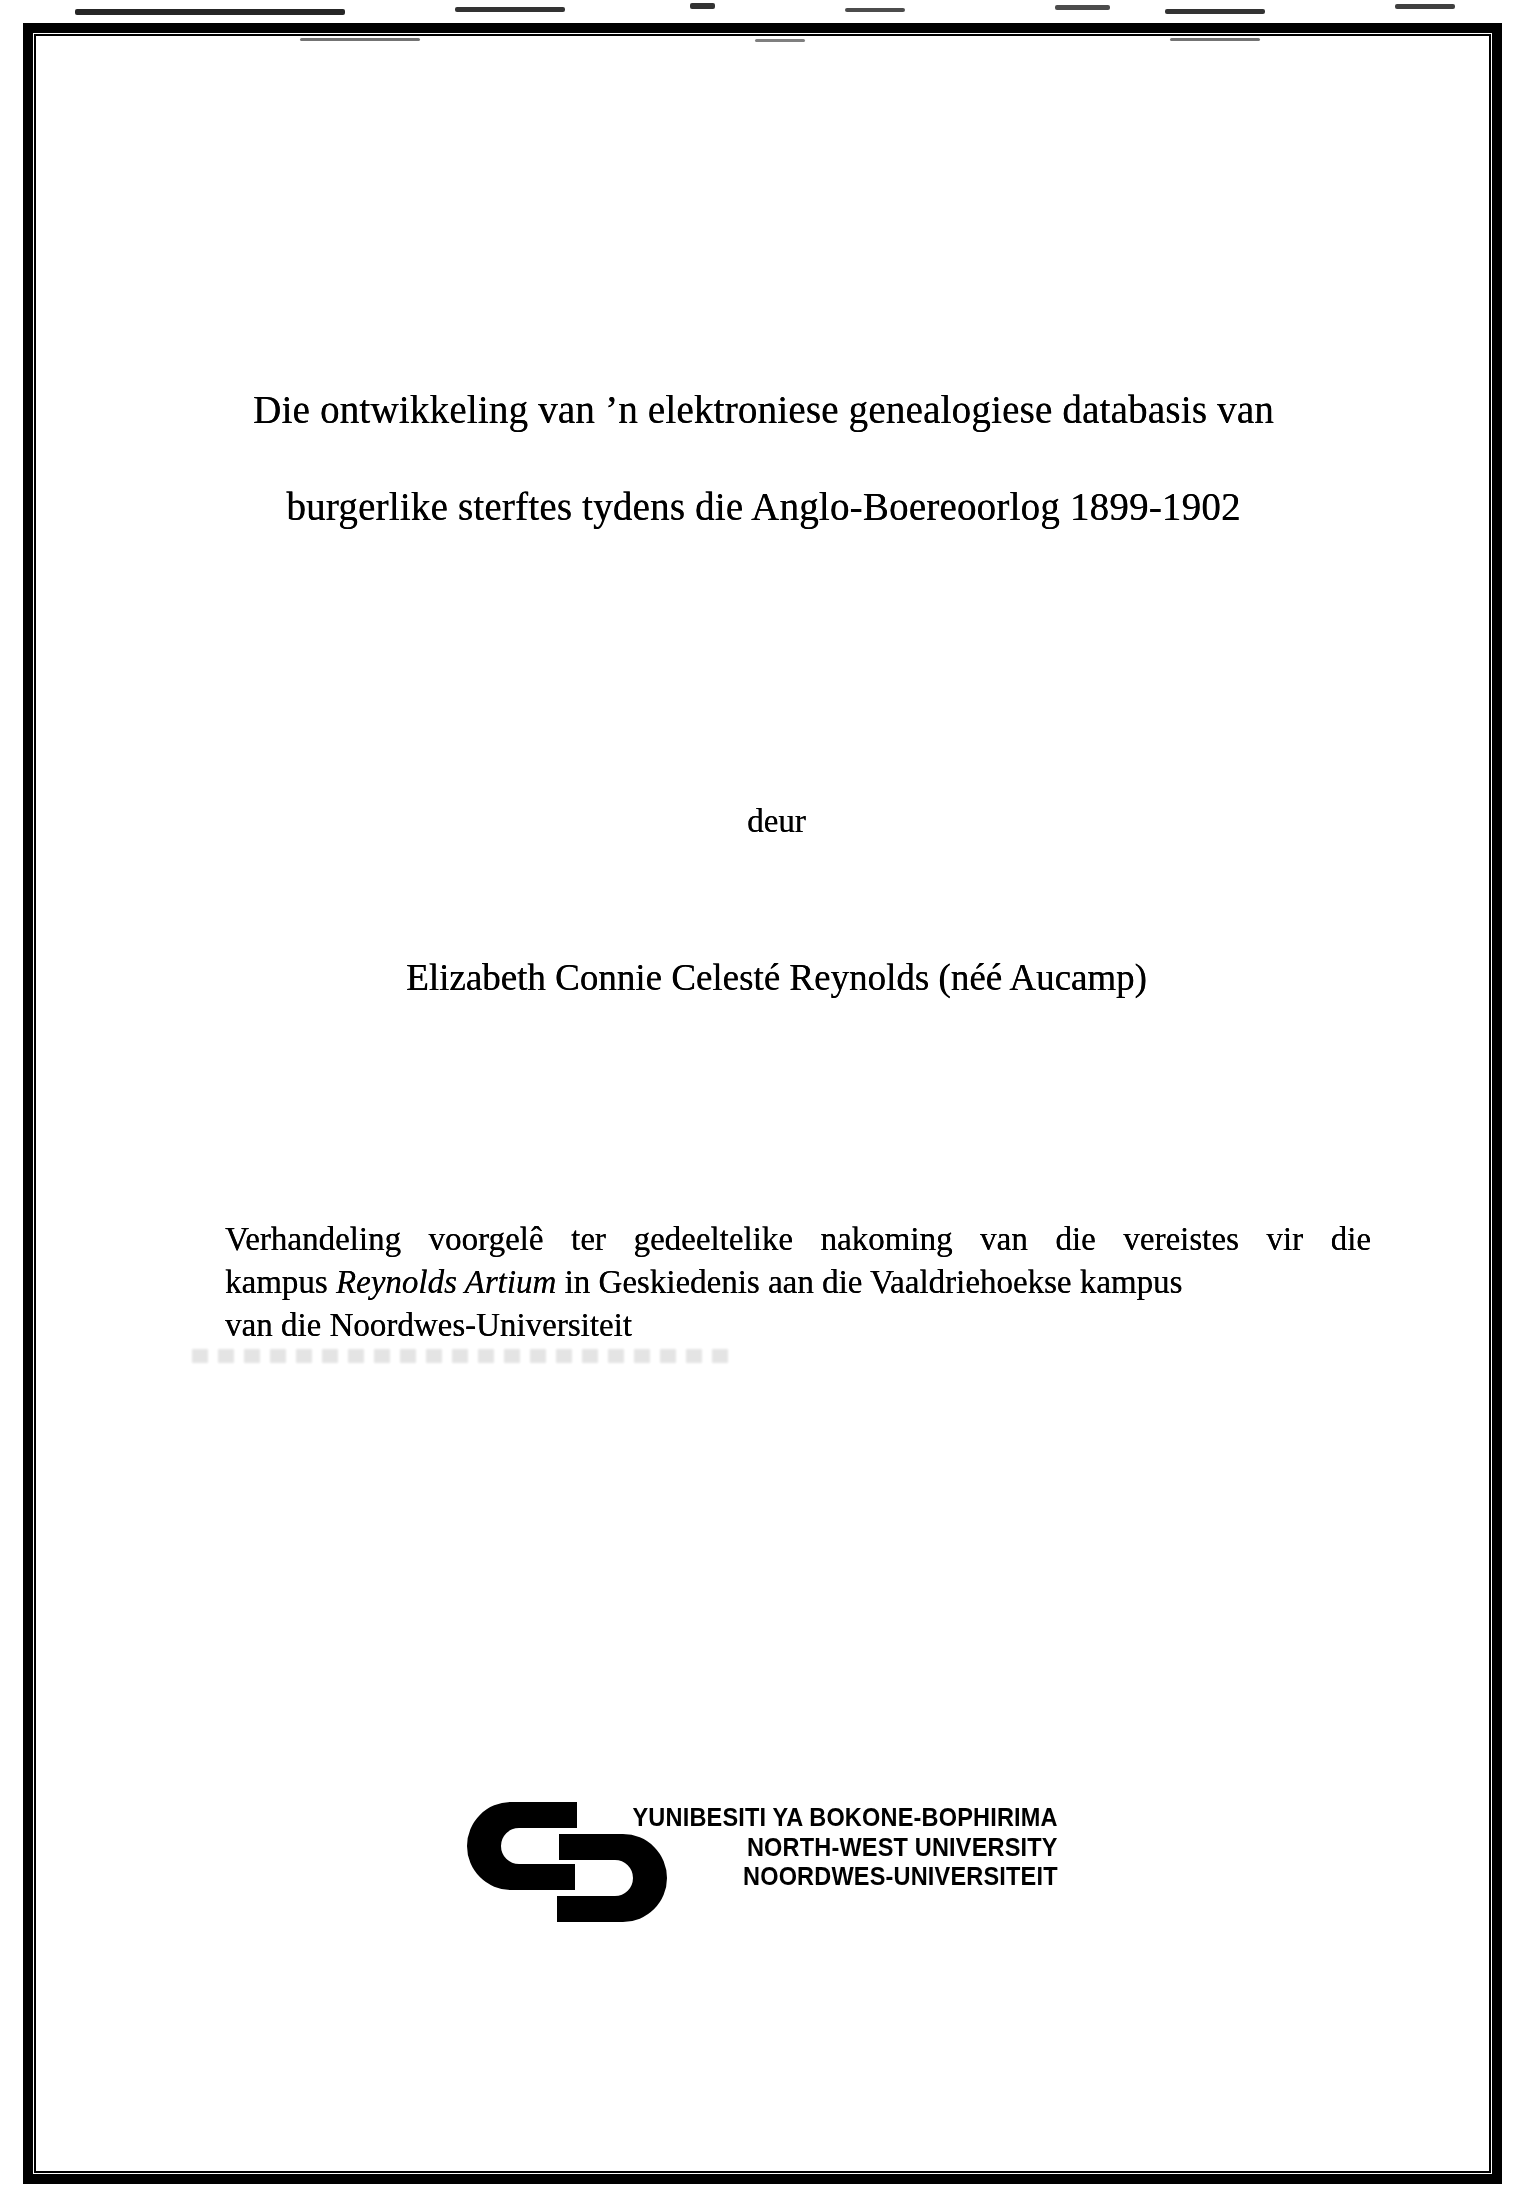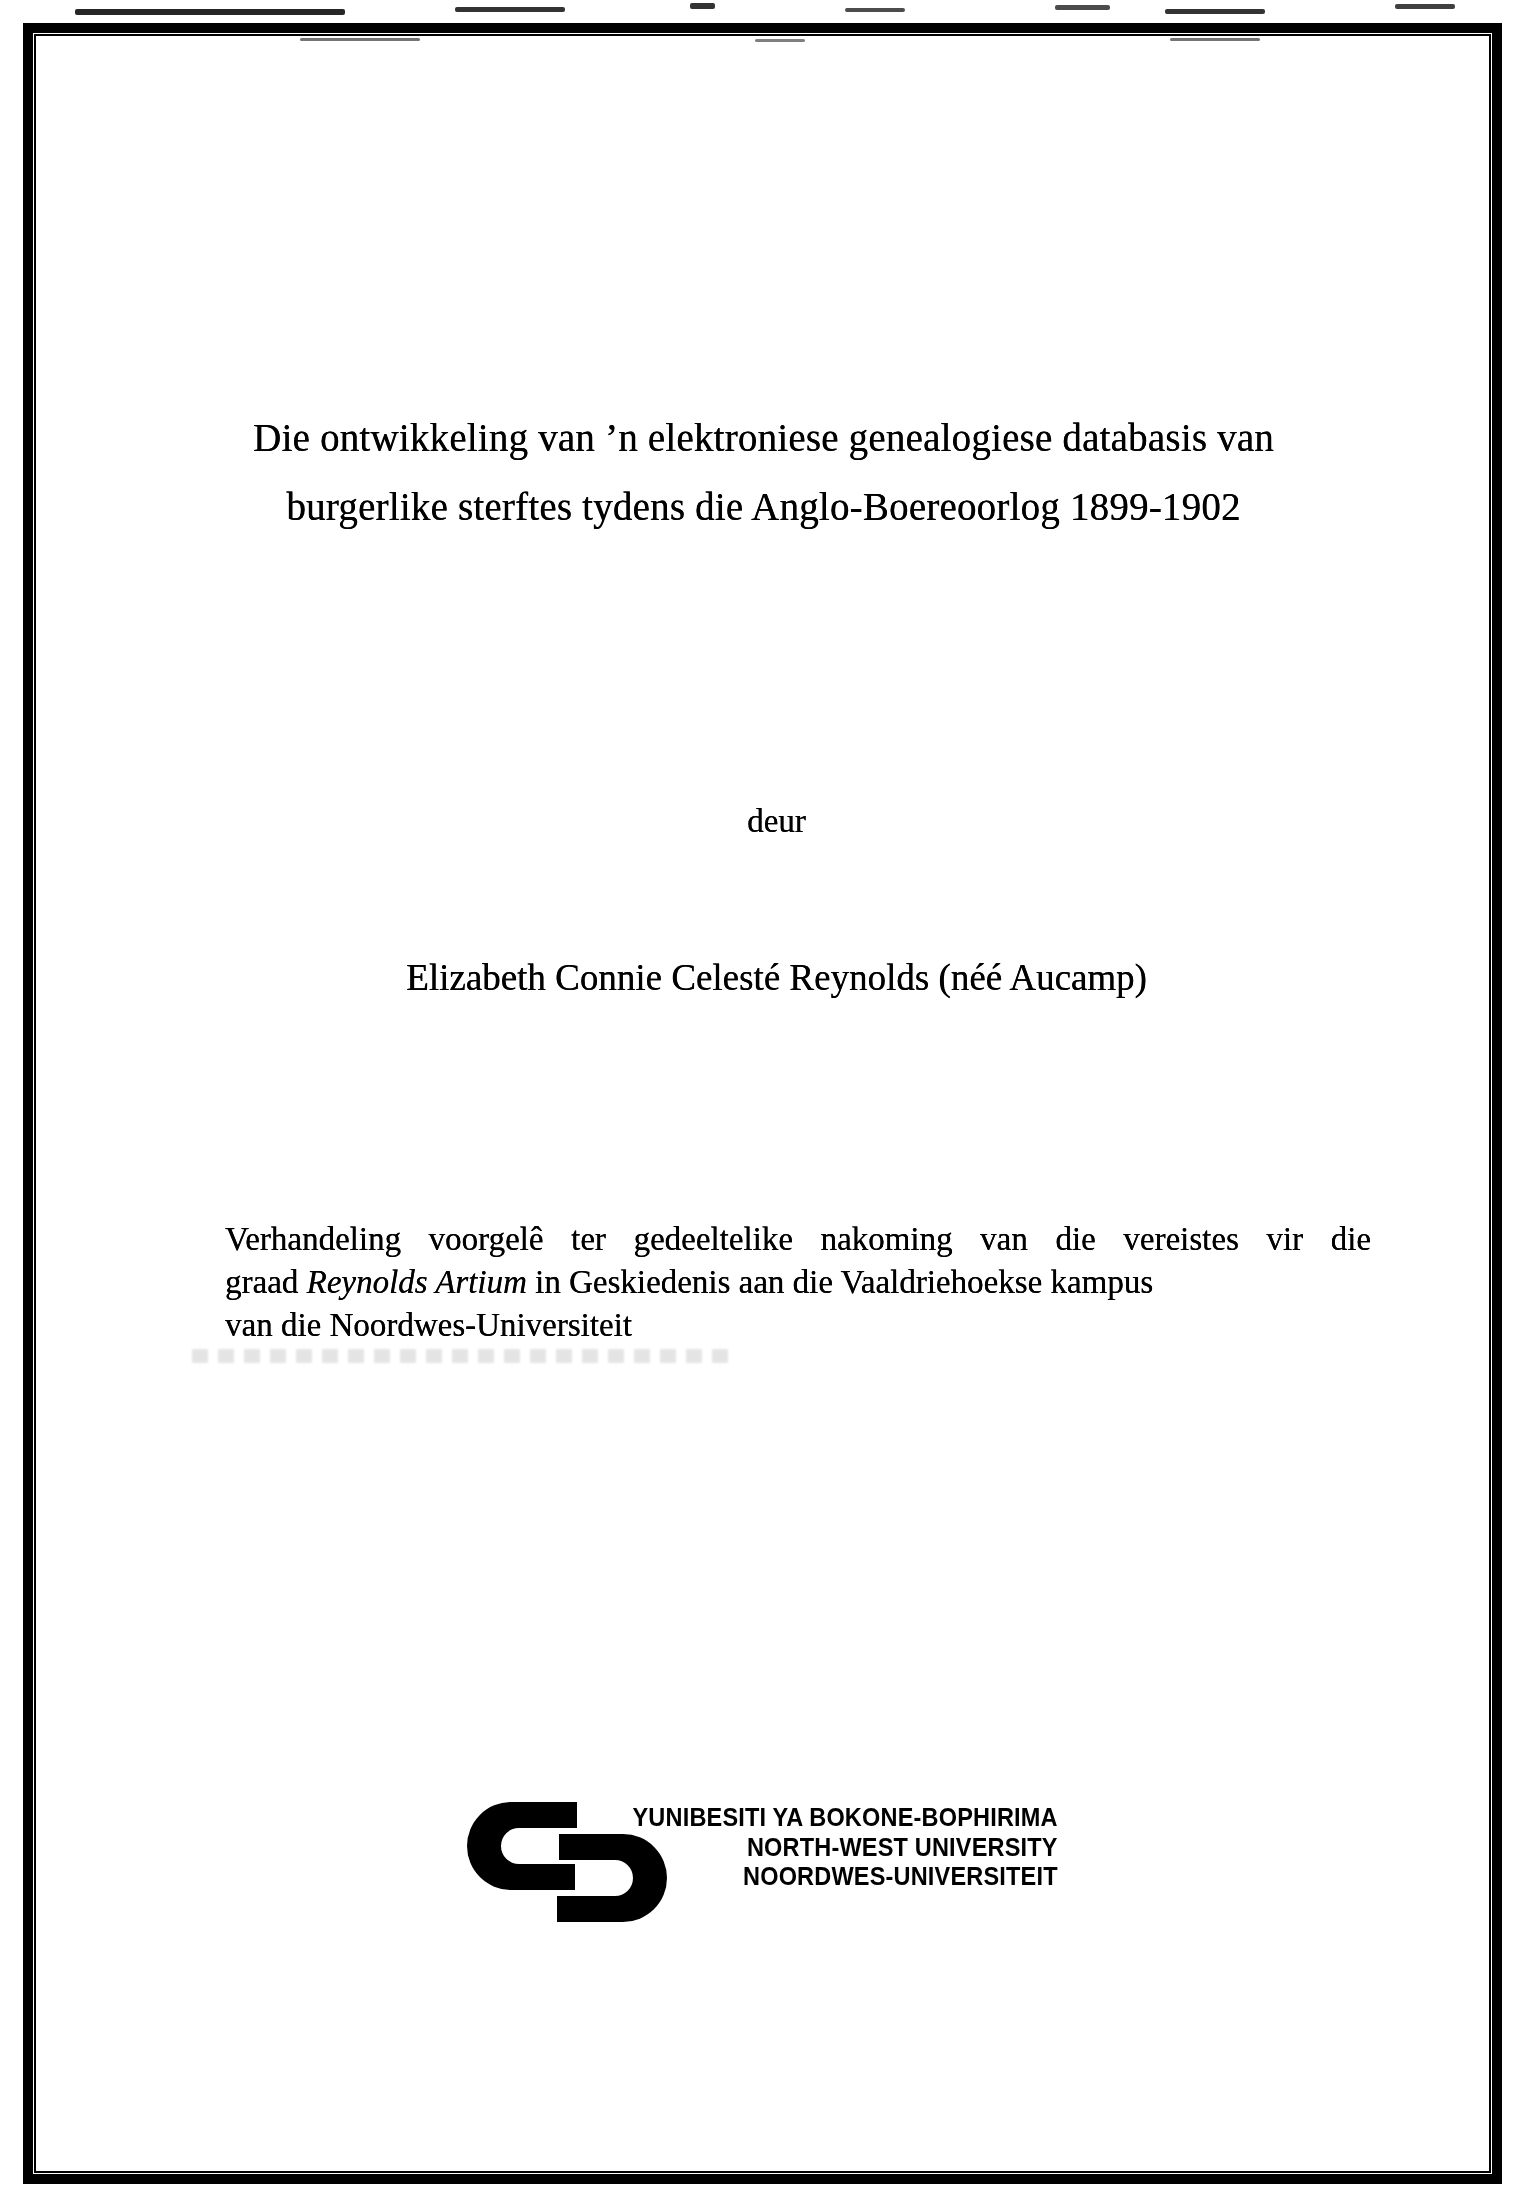--- a/index.html
+++ b/index.html
@@ -106,31 +106,31 @@
   <div class="artifact" style="left:1165px;top:9px;width:100px;height:5px;opacity:.8"></div>
   <div class="artifact" style="left:1395px;top:4px;width:60px;height:5px;opacity:.75"></div>
   <div class="artifact" style="left:300px;top:38px;width:120px;height:3px;opacity:.55"></div>
   <div class="artifact" style="left:755px;top:39px;width:50px;height:3px;opacity:.5"></div>
   <div class="artifact" style="left:1170px;top:38px;width:90px;height:3px;opacity:.55"></div>
 
   <div class="frame-outer">
     <div class="frame-inner"></div>
   </div>
 
-  <div class="abs center-line title-line" style="top:415px">Die ontwikkeling van ’n elektroniese genealogiese databasis van</div>
+  <div class="abs center-line title-line" style="top:387px">Die ontwikkeling van ’n elektroniese genealogiese databasis van</div>
   <div class="abs center-line title-line" style="top:484px">burgerlike sterftes tydens die Anglo-Boereoorlog 1899-1902</div>
 
   <div class="abs center-line byline" style="top:803px">deur</div>
 
   <div class="abs center-line author" style="top:956px">Elizabeth Connie Celesté Reynolds (néé Aucamp)</div>
 
   <div class="abs statement">
     <div class="st-line1">Verhandeling voorgelê ter gedeeltelike nakoming van die vereistes vir die</div>
     <div>
-      <span>graad </span><i>Reynolds Artium</i><span> in Geskiedenis aan die Vaaldriehoekse kampus</span>
+      <span>kampus </span><i>Reynolds Artium</i><span> in Geskiedenis aan die Vaaldriehoekse kampus</span>
     </div>
     <div>van die Noordwes-Universiteit</div>
   </div>
 
   <div class="ghost-line"></div>
 
 
   <svg class="logo-mark" viewBox="0 0 200 122" xmlns="http://www.w3.org/2000/svg">
 
     <path d="M90 120 L90 94 L148 94 A18 18 0 0 0 166 76 A18 18 0 0 0 148 58 L92 58 L92 32 L156 32 A44 44 0 0 1 156 120 Z" fill="#000"></path>

